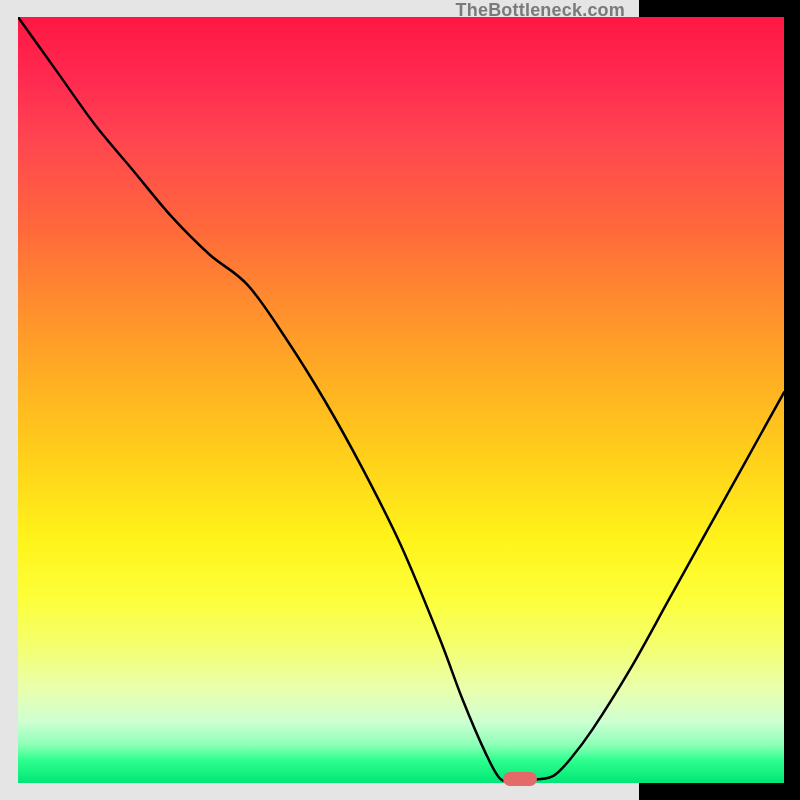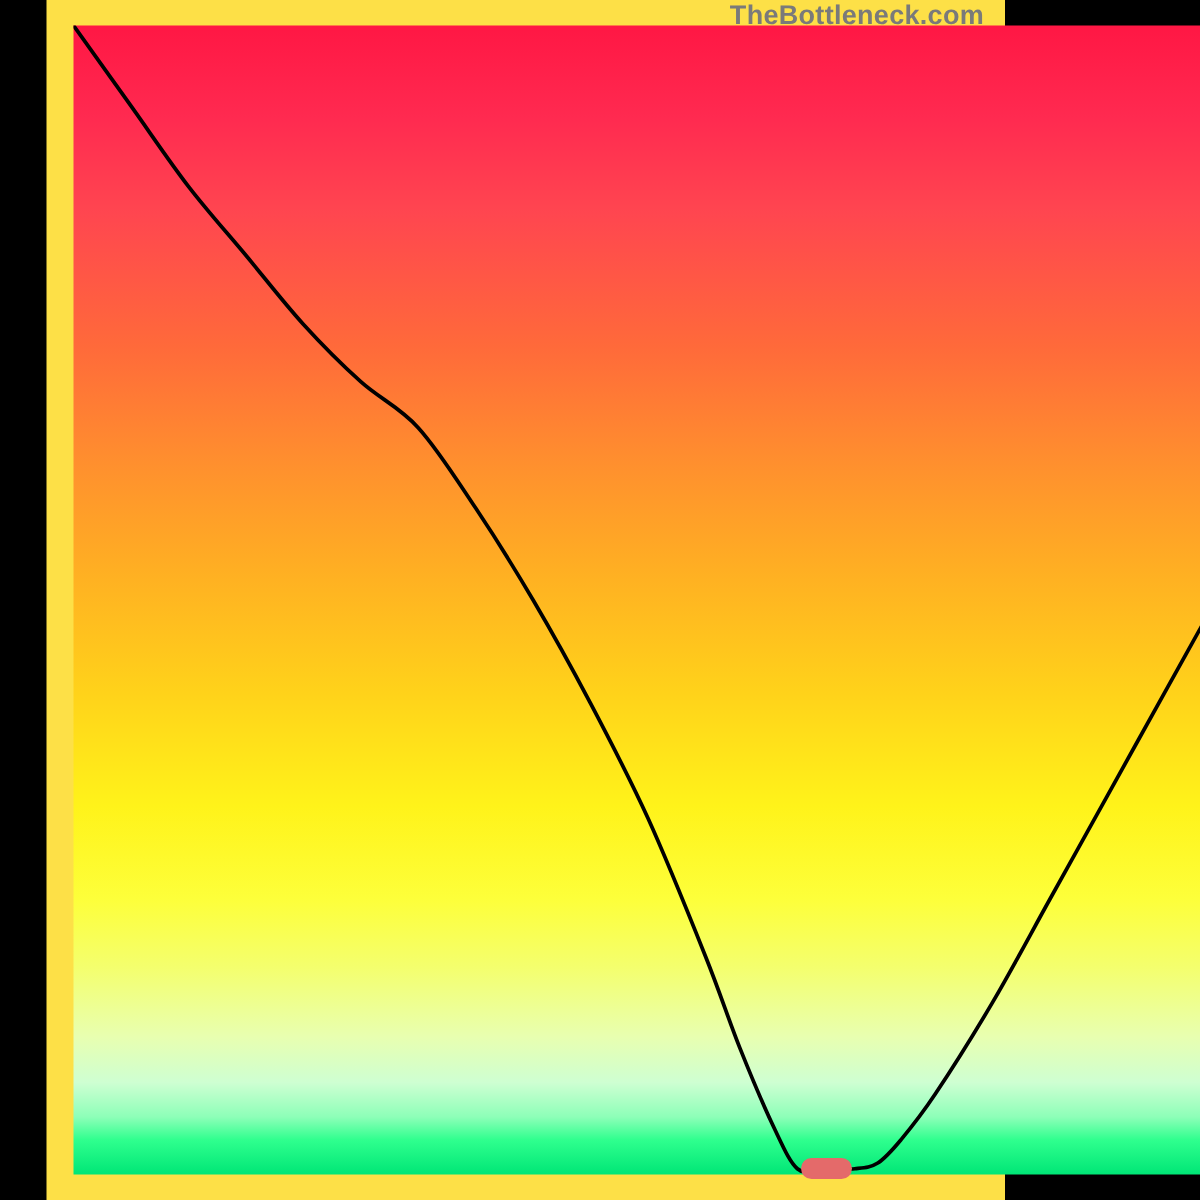--- a/index.html
+++ b/index.html
@@ -1,22 +1,21 @@
 <!DOCTYPE html>
 <html><head>
 <meta charset="utf-8">
 <style>
   * { margin: 0; padding: 0; box-sizing: border-box; }
   html, body { width: 800px; height: 800px; background: #000; overflow: hidden; }
   .stage {
     position: relative;
     width: 639px;
     height: 800px;
-    background: #fde047;
-    margin-left: 31px;
+    background: #e5e5e5;
   }
   .plot {
     position: absolute;
     left: 18px;
     top: 17px;
     width: 766px;
     height: 766px;
     background: linear-gradient(
       to bottom,
       #ff1744 0%,

